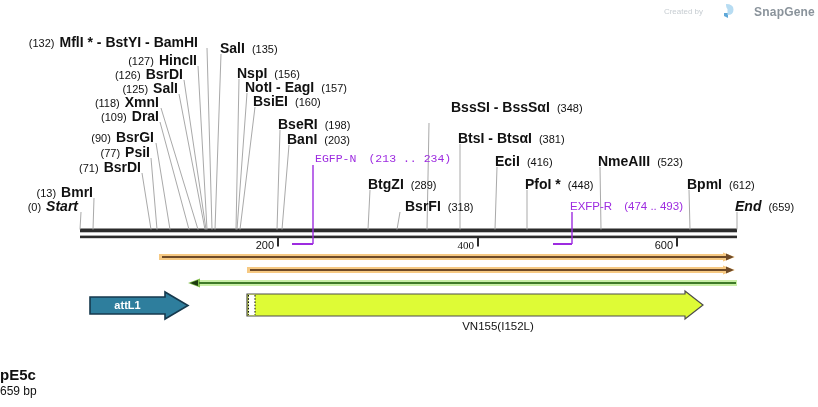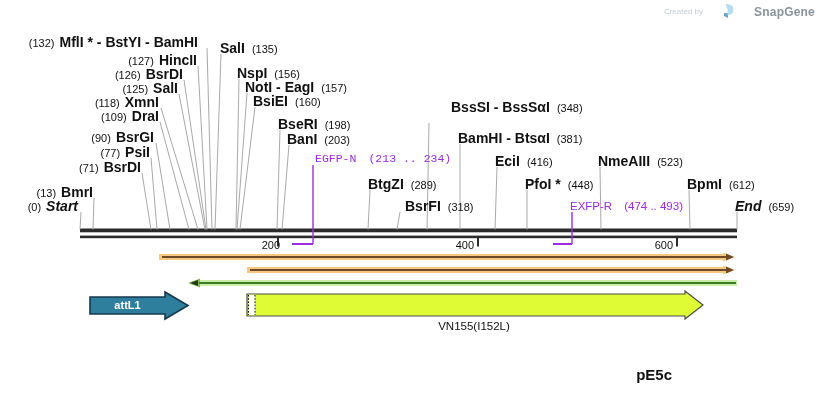--- a/index.html
+++ b/index.html
@@ -9,21 +9,21 @@
   .site{position:absolute;white-space:nowrap;font-size:11px;line-height:12px;color:#111;}
   .site .name{font-weight:bold;font-size:14px;letter-spacing:0;}
   .site.italic .name{font-style:italic;}
   .site.pos-first .pos{margin-right:5px;}
   .site.pos-last .pos{margin-left:7px;}
   .primer{position:absolute;white-space:nowrap;font-size:11.5px;line-height:12px;}
   .primer .prange{margin-left:12px;}
   .tick-label{position:absolute;width:40px;text-align:right;font-size:11px;line-height:12px;color:#111;}
   .feat-label{position:absolute;font-size:11px;font-weight:bold;color:#fff;text-align:center;line-height:13px;}
   .vn-label{position:absolute;font-size:11.5px;color:#111;white-space:nowrap;transform:translateX(-50%);}
-  #title-block{position:absolute;left:0;top:367px;width:672px;text-align:right;}
+  #title-block{position:absolute;left:0;top:367px;width:672px;text-align:left;}
   #title-name{font-size:15px;font-weight:bold;line-height:16px;}
   #title-len{font-size:12px;line-height:14px;margin-top:1px;}
   #watermark{position:absolute;top:4px;right:3px;display:flex;align-items:center;gap:20px;}
   #wm-created{font-size:8px;color:#c7cdd2;}
   #wm-brand{font-size:12px;font-weight:600;color:#8a939b;letter-spacing:.2px;}
   .wm-logo{display:inline-block;width:11px;height:15px;position:relative;}
 </style>
 </head>
 <body>
 
@@ -76,62 +76,63 @@
       <polygon points="200,278.5 188,283 200,287.5" fill="#84c04e"></polygon>
       <line x1="199" y1="283" x2="736" y2="283" stroke="#3e7a28" stroke-width="1.8"></line>
       <polygon points="198,280 190,283 198,286" fill="#1e3c10"></polygon>
       <polygon points="90,297 165,297 165,292 188,305.5 165,319 165,314 90,314" fill="#2e7e9d" stroke="#16394d" stroke-width="1.6"></polygon>
       <polygon points="247,294 685,294 685,291 703,305 685,319 685,316 247,316" fill="#defb36" stroke="#4d4d4d" stroke-width="1.2"></polygon>
       <rect x="248.5" y="294.8" width="6.5" height="20.4" fill="#ffffff"></rect>
       <line x1="248.5" y1="295" x2="248.5" y2="315" stroke="#111" stroke-width="1" stroke-dasharray="1.6 1.6"></line>
       <line x1="255" y1="295" x2="255" y2="315" stroke="#111" stroke-width="1" stroke-dasharray="1.6 1.6"></line>
     </svg>
   <div id="labels">
-      <div class="tick-label" style="left: 240px; top: 239px;">200</div>
-      <div class="tick-label" style="left: 434px; top: 239px;">400</div>
+      <div class="tick-label" style="left: 234px; top: 239px;">200</div>
+      <div class="tick-label" style="left: 434px; top: 239px; font-family: Liberation Serif, serif;">400</div>
       <div class="tick-label" style="left: 633px; top: 239px;">600</div>
       <div class="site pos-first" style="top: 36px; right: 620px;"><span class="pos">(132)</span><span class="name">MflI * - BstYI - BamHI</span></div>
       <div class="site pos-first" style="top: 54px; right: 621px;"><span class="pos">(127)</span><span class="name">HincII</span></div>
       <div class="site pos-first" style="top: 68px; right: 635px;"><span class="pos">(126)</span><span class="name">BsrDI</span></div>
       <div class="site pos-first" style="top: 82px; right: 640px;"><span class="pos">(125)</span><span class="name">SalI</span></div>
       <div class="site pos-first" style="top: 96px; right: 659px;"><span class="pos">(118)</span><span class="name">XmnI</span></div>
       <div class="site pos-first" style="top: 110px; right: 659px;"><span class="pos">(109)</span><span class="name">DraI</span></div>
       <div class="site pos-first" style="top: 131px; right: 664px;"><span class="pos">(90)</span><span class="name">BsrGI</span></div>
       <div class="site pos-first" style="top: 146px; right: 668px; margin-left: 40px;"><span class="pos">(77)</span><span class="name">PsiI</span></div>
       <div class="site pos-first" style="top: 161px; right: 677px;"><span class="pos">(71)</span><span class="name">BsrDI</span></div>
       <div class="site pos-first" style="top: 186px; right: 725px;"><span class="pos">(13)</span><span class="name">BmrI</span></div>
       <div class="site pos-first italic" style="top: 200px; right: 740px;"><span class="pos">(0)</span><span class="name">Start</span></div>
       <div class="site pos-last" style="top: 42px; left: 220px;"><span class="name">SalI</span><span class="pos">(135)</span></div>
       <div class="site pos-last" style="top: 67px; left: 237px;"><span class="name">NspI</span><span class="pos">(156)</span></div>
       <div class="site pos-last" style="top: 81px; left: 245px;"><span class="name">NotI - EagI</span><span class="pos">(157)</span></div>
       <div class="site pos-last" style="top: 95px; left: 253px;"><span class="name">BsiEI</span><span class="pos">(160)</span></div>
       <div class="site pos-last" style="top: 118px; left: 278px;"><span class="name">BseRI</span><span class="pos">(198)</span></div>
       <div class="site pos-last" style="top: 133px; left: 287px;"><span class="name">BanI</span><span class="pos">(203)</span></div>
       <div class="site pos-last" style="top: 101px; left: 427px; margin-left: 24px;"><span class="name">BssSI - BssSαI</span><span class="pos">(348)</span></div>
-      <div class="site pos-last" style="top: 132px; left: 458px;"><span class="name">BamHI - BtsαI</span><span class="pos">(381)</span></div>
+      <div class="site pos-last" style="top: 132px; left: 458px;"><span class="name">BtsI - BtsαI</span><span class="pos">(381)</span></div>
       <div class="site pos-last" style="top: 155px; left: 495px;"><span class="name">EciI</span><span class="pos">(416)</span></div>
       <div class="site pos-last" style="top: 155px; left: 598px;"><span class="name">NmeAIII</span><span class="pos">(523)</span></div>
       <div class="site pos-last" style="top: 178px; left: 368px;"><span class="name">BtgZI</span><span class="pos">(289)</span></div>
       <div class="site pos-last" style="top: 178px; left: 525px;"><span class="name">PfoI *</span><span class="pos">(448)</span></div>
       <div class="site pos-last" style="top: 178px; left: 687px;"><span class="name">BpmI</span><span class="pos">(612)</span></div>
       <div class="site pos-last" style="top: 200px; left: 398px; padding-left: 7px;"><span class="name">BsrFI</span><span class="pos">(318)</span></div>
       <div class="site pos-last italic" style="top: 200px; left: 735px;"><span class="name">End</span><span class="pos">(659)</span></div>
       <div class="primer" style="left: 315px; top: 153px; color: rgb(157, 43, 224); font-family: Liberation Mono, monospace;"><span class="pname">EGFP-N</span><span class="prange">(213 .. 234)</span></div>
       <div class="primer" style="left: 570px; top: 200px; color: rgb(157, 43, 224);"><span class="pname">EXFP-R</span><span class="prange">(474 .. 493)</span></div>
       <div class="feat-label" style="left: 90px; top: 299px; width: 75px;">attL1</div>
-      <div class="vn-label" style="left: 474px; top: 320px; text-align: center;">VN155(I152L)</div>
+      <div class="vn-label" style="left: 498px; top: 320px; text-align: center;">VN155(I152L)</div>
     </div>
 
   <div id="watermark">
     <span id="wm-created">Created by</span>
     <span class="wm-logo">
       <svg width="11" height="15" viewBox="0 0 11 15">
         <path d="M1 9 L5 9 L5 14 L1 12 Z" fill="#5fa8d8"></path>
         <path d="M3 0 Q10.5 0 10.5 5.5 Q10.5 11 4.5 11 L4.5 5 Q3 4 3 0 Z" fill="#b7dcf2"></path>
       </svg>
     </span>
     <span id="wm-brand">SnapGene</span>
   </div>
 
   <div id="title-block">
     <div id="title-name">pE5c</div>
+    <div id="title-len">659 bp</div>
   </div>
 </div>
 
 </body></html>

